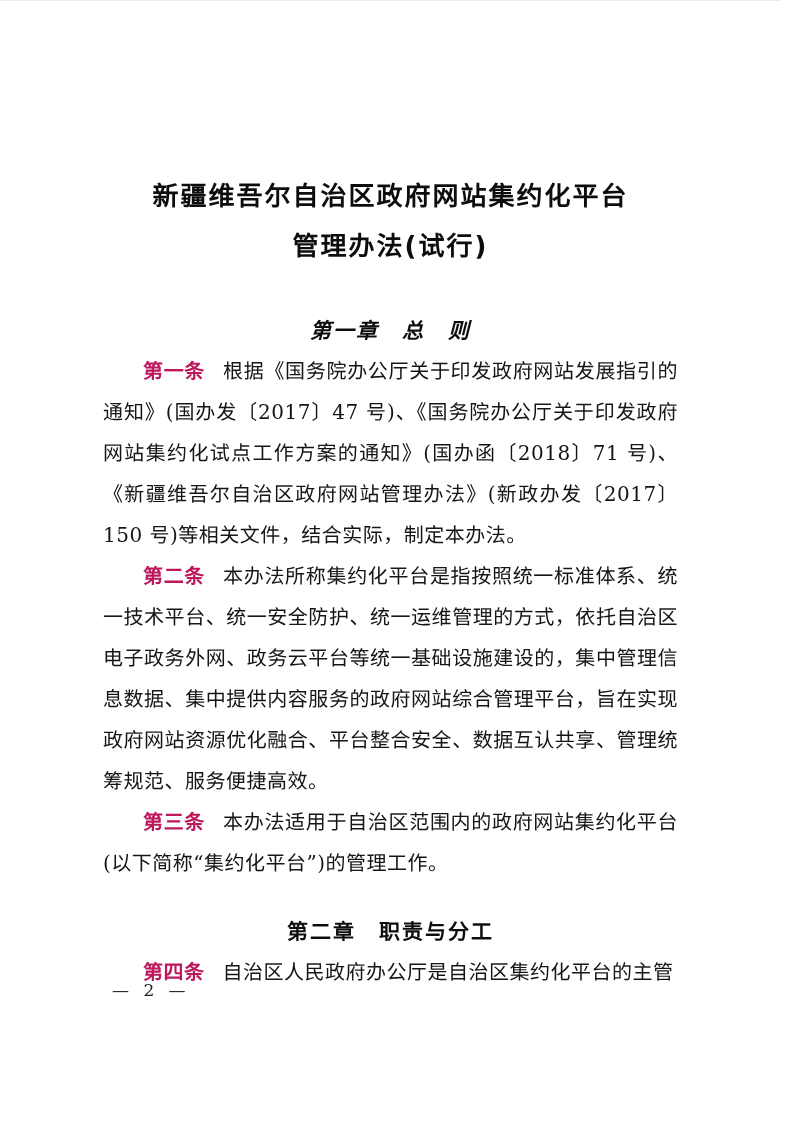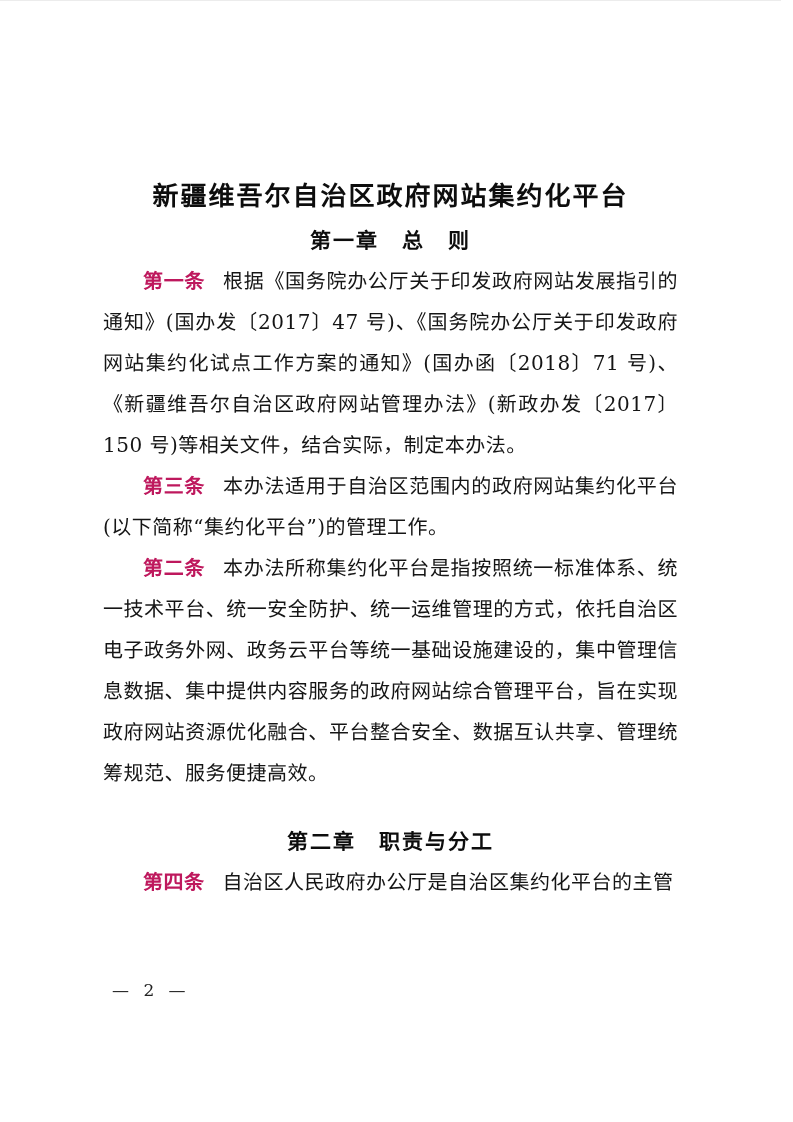--- a/index.html
+++ b/index.html
@@ -33,20 +33,22 @@
     text-align: center;
     font-family: "DejaVu Sans", "Liberation Sans", sans-serif;
     font-weight: 700;
     font-size: 21px;
     line-height: 40px;
     letter-spacing: 2px;
     margin: 0;
     color: #0d0d0d;
   }
   .chapter-heading.first {
+    margin-top: 40px;
+    font-style: italic;
   }
   .chapter-heading.second {
     margin-top: 28px;
   }
   .article {
     margin: 0;
     font-family: "DejaVu Serif", "Liberation Serif", serif;
     font-size: 20px;
     line-height: 41px;
     letter-spacing: 0.5px;
@@ -71,33 +73,34 @@
     color: #222222;
   }
 </style>
 </head>
 <body>
 
 <div class="page">
   <div class="content">
 
     <div class="doc-title">新疆维吾尔自治区政府网站集约化平台</div>
+    <div class="doc-title">管理办法(试行)</div>
 
     <h2 class="chapter-heading first">第一章　总　则</h2>
 
     <p class="article">
       <span class="article-label">第一条</span><span>根据《国务院办公厅关于印发政府网站发展指引的通知》(国办发〔2017〕47 号)、《国务院办公厅关于印发政府网站集约化试点工作方案的通知》(国办函〔2018〕71 号)、《新疆维吾尔自治区政府网站管理办法》(新政办发〔2017〕150 号)等相关文件，结合实际，制定本办法。</span>
     </p>
 
     <p class="article">
-      <span class="article-label">第三条</span><span>本办法适用于自治区范围内的政府网站集约化平台(以下简称“集约化平台”)的管理工作。</span>
+      <span class="article-label">第二条</span><span>本办法所称集约化平台是指按照统一标准体系、统一技术平台、统一安全防护、统一运维管理的方式，依托自治区电子政务外网、政务云平台等统一基础设施建设的，集中管理信息数据、集中提供内容服务的政府网站综合管理平台，旨在实现政府网站资源优化融合、平台整合安全、数据互认共享、管理统筹规范、服务便捷高效。</span>
     </p>
 
     <p class="article">
-      <span class="article-label">第二条</span><span>本办法所称集约化平台是指按照统一标准体系、统一技术平台、统一安全防护、统一运维管理的方式，依托自治区电子政务外网、政务云平台等统一基础设施建设的，集中管理信息数据、集中提供内容服务的政府网站综合管理平台，旨在实现政府网站资源优化融合、平台整合安全、数据互认共享、管理统筹规范、服务便捷高效。</span>
+      <span class="article-label">第三条</span><span>本办法适用于自治区范围内的政府网站集约化平台(以下简称“集约化平台”)的管理工作。</span>
     </p>
 
     <h2 class="chapter-heading second">第二章　职责与分工</h2>
 
     <p class="article">
       <span class="article-label">第四条</span><span>自治区人民政府办公厅是自治区集约化平台的主管</span>
     </p>
 
   </div>
 

